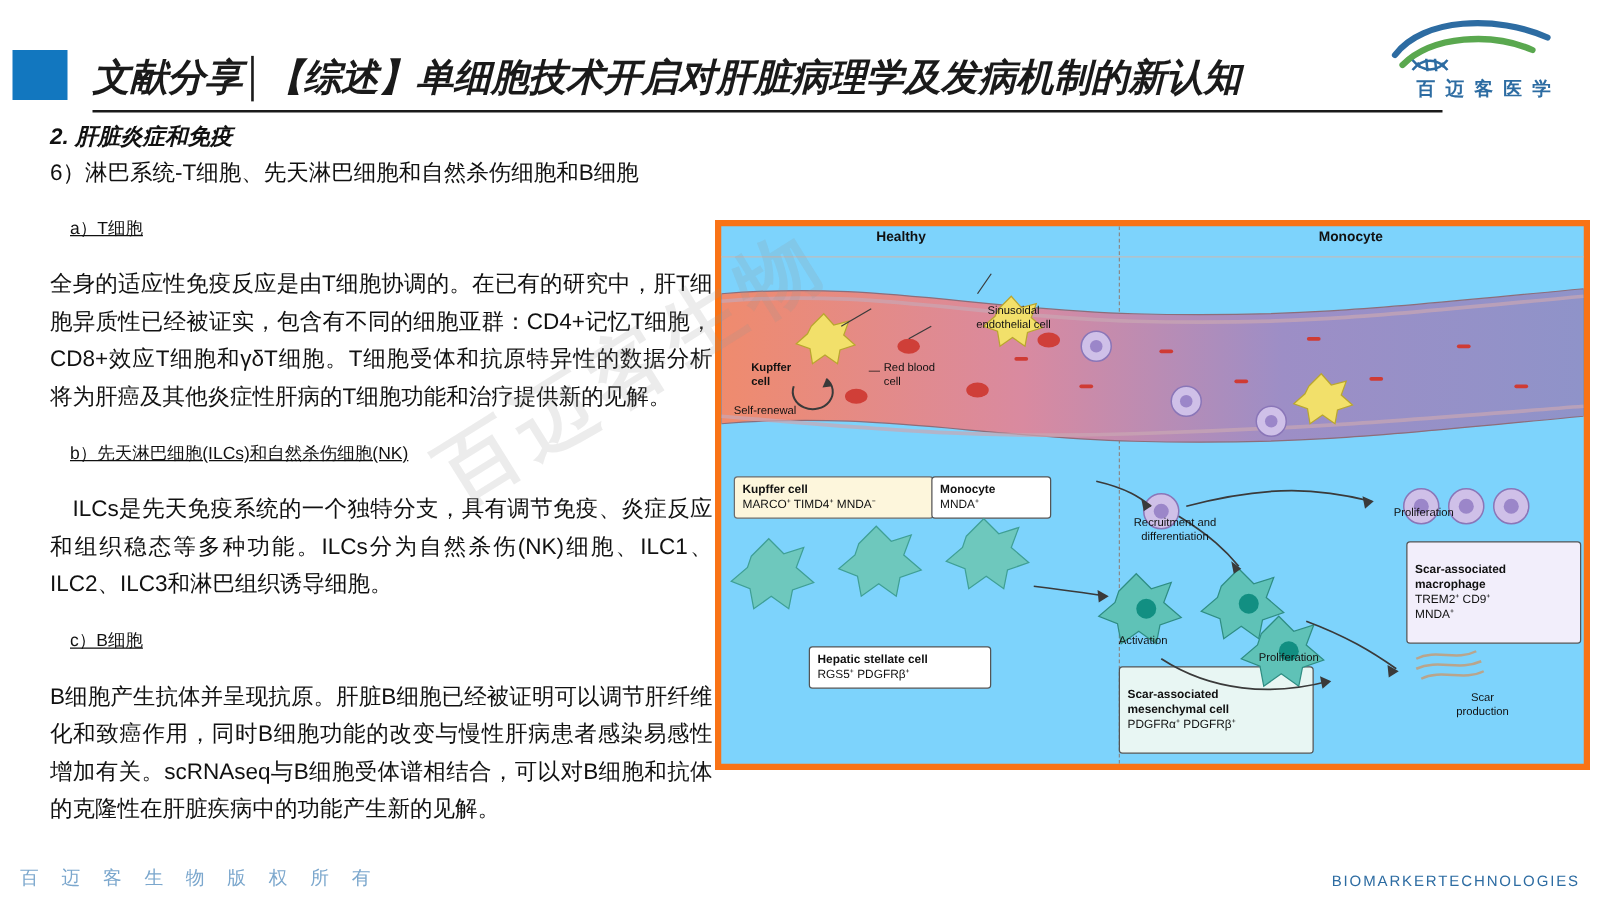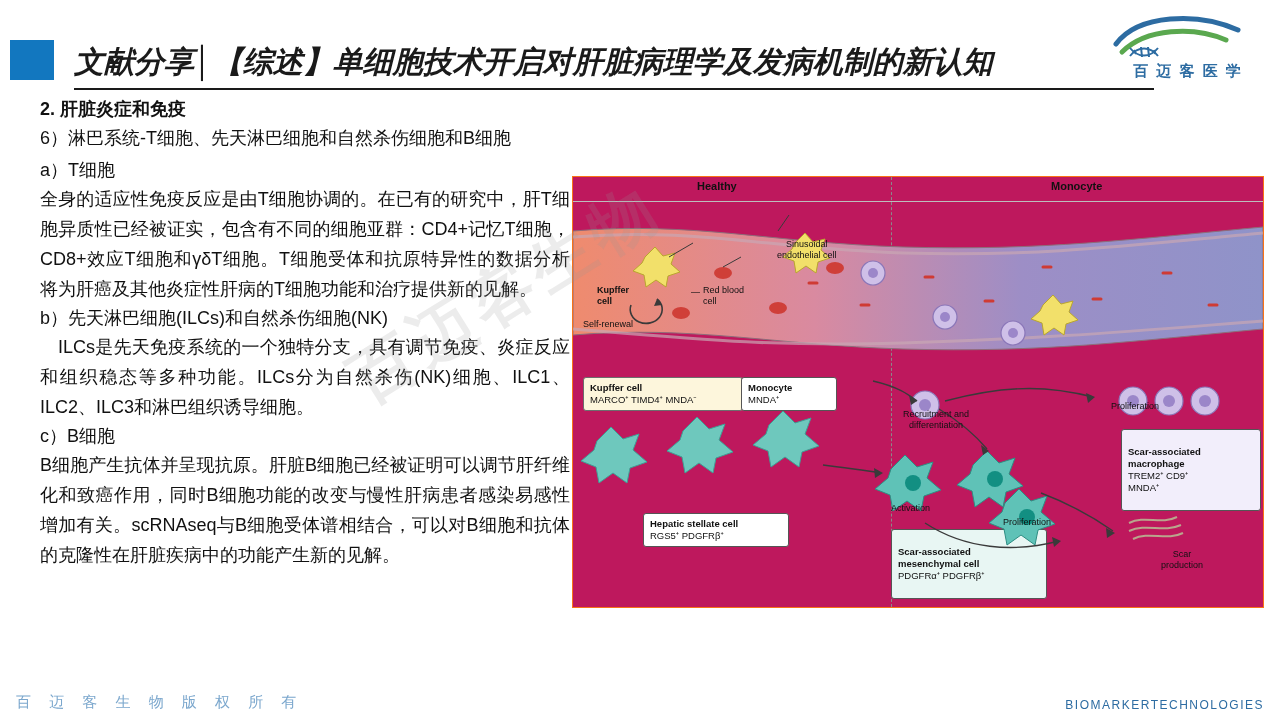--- a/index.html
+++ b/index.html
@@ -74,54 +74,56 @@
     left: 40px;
     top: 96px;
     width: 530px;
   }
   .sec-head {
     font-size: 18px;
     font-weight: bold;
     color: #111;
     line-height: 26px;
     margin: 0 0 2px 0;
+    font-style: italic;
   }
   .sub-head {
     font-size: 18px;
     color: #111;
     line-height: 28px;
     margin: 0 0 4px 0;
   }
   .item-head {
-    font-size: 18px;
+    font-size: 14px;
     color: #111;
     line-height: 28px;
-    margin: 0;
+    margin: 16px;
+    text-decoration: underline;
   }
   .para {
     font-size: 18px;
     color: #111;
     line-height: 30px;
     margin: 0;
     text-align: justify;
     text-justify: inter-ideograph;
   }
   .indent {
     text-indent: 18px;
   }
 
   
   .figure {
     position: absolute;
     left: 572px;
     top: 176px;
     width: 690px;
     height: 430px;
-    background: #be185d;
-    border: 1px solid #f97316;
+    background: #7dd3fc;
+    border: 5px solid #f97316;
     overflow: hidden;
   }
   .fig-topbar {
     position: absolute;
     left: 0; top: 0;
     width: 690px; height: 24px;
     border-bottom: 1px solid #bdbdbd;
   }
   .fig-label {
     position: absolute;

